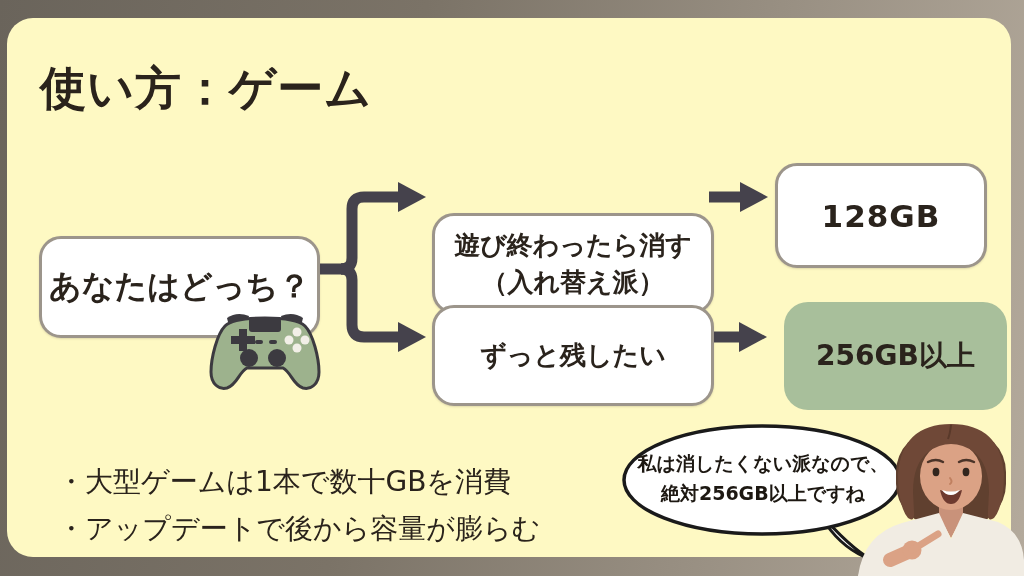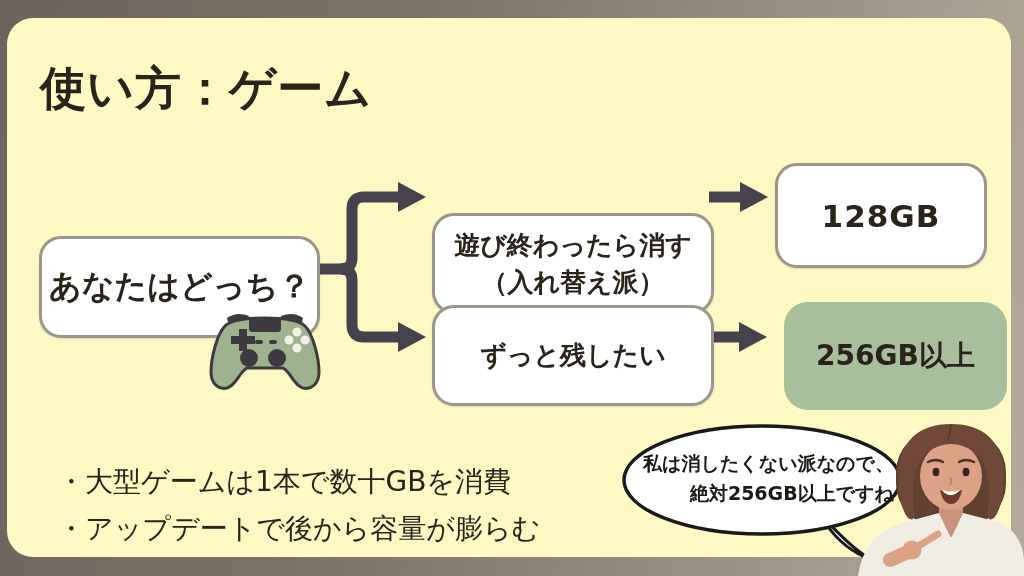--- a/index.html
+++ b/index.html
@@ -59,21 +59,21 @@
     font-weight: 400;
     line-height: 47px;
     white-space: nowrap;
   }
   .character { left: 844px; top: 408px; width: 180px; height: 168px; }
   .bubble-wrap { left: 612px; top: 418px; width: 300px; height: 160px; }
   .bubble-svg { position: absolute; left: 0; top: 0; width: 100%; height: 100%; }
   .bubble-text {
     position: absolute;
     left: 20px; top: 30px; width: 262px;
-    text-align: right;
+    text-align: center;
     font-size: 19px;
     font-weight: 800;
     line-height: 30px;
     color: #1d1812;
   }
 </style>
 </head>
 <body>
 
 <div class="panel">

